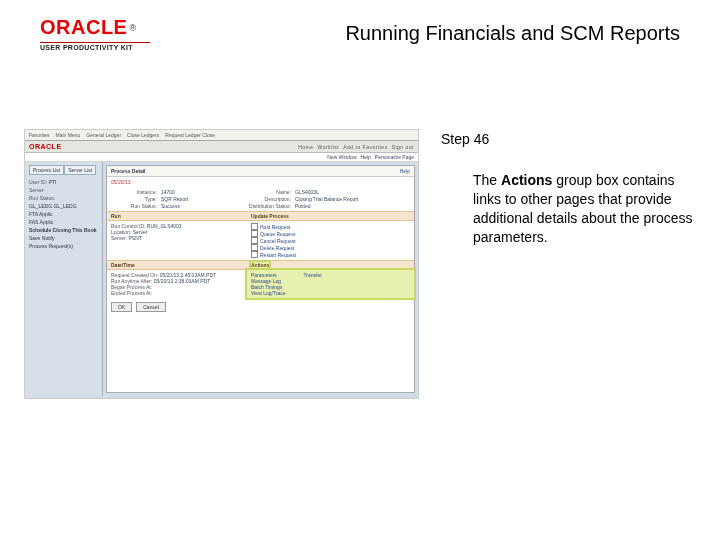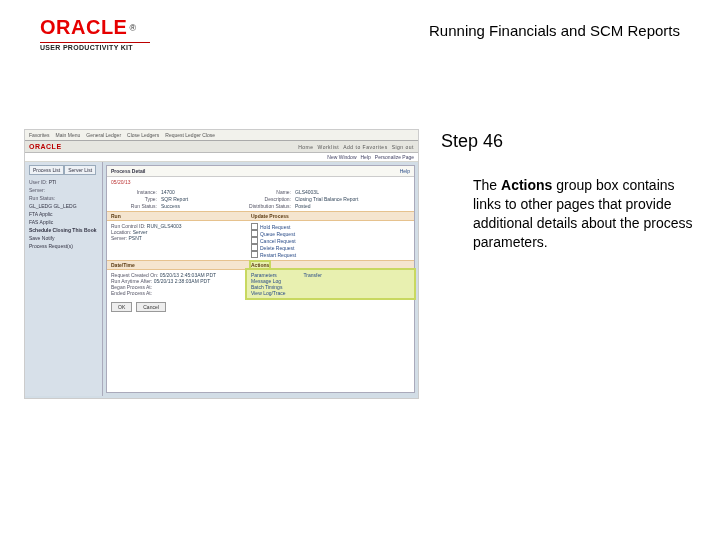--- a/index.html
+++ b/index.html
@@ -28,21 +28,21 @@
   .upk-line { height: 1px; background: #b00; margin: 3px 0 1px 0; width: 110px; }
   .upk-label {
     font-size: 7px;
     font-weight: bold;
     color: #222;
     letter-spacing: 0.3px;
   }
   .doc-title {
     flex: 1;
     text-align: right;
-    font-size: 15px;
+    font-size: 20px;
     color: #000;
     padding-top: 6px;
   }
   .main {
     display: flex;
     padding: 70px 24px 0 24px;
     gap: 22px;
   }
   .screenshot {
     flex: 0 0 395px;
@@ -131,21 +131,21 @@
   .ss-hi {
     background: #e8f0b0;
     outline: 2px solid #c8d860;
   }
   .ss-link { color:#2a4c88; }
   .ss-btns { padding:4px; display:flex; gap:4px; }
   .ss-btn { background:#eee; border:1px solid #999; padding:1px 6px; font-size:5px; color:#333; }
   .ss-help { color:#2a4c88; font-weight:normal; font-size:5px; }
   .right-col { flex:1; padding-top:2px; }
   .step-label {
-    font-size: 18px;
+    font-size: 14px;
     color: #000;
     margin-bottom: 24px;
   }
   .step-body {
     font-size: 14px;
     color: #000;
     line-height: 1.35;
     margin-left: 32px;
   }
   .step-body b { font-weight: bold; }

